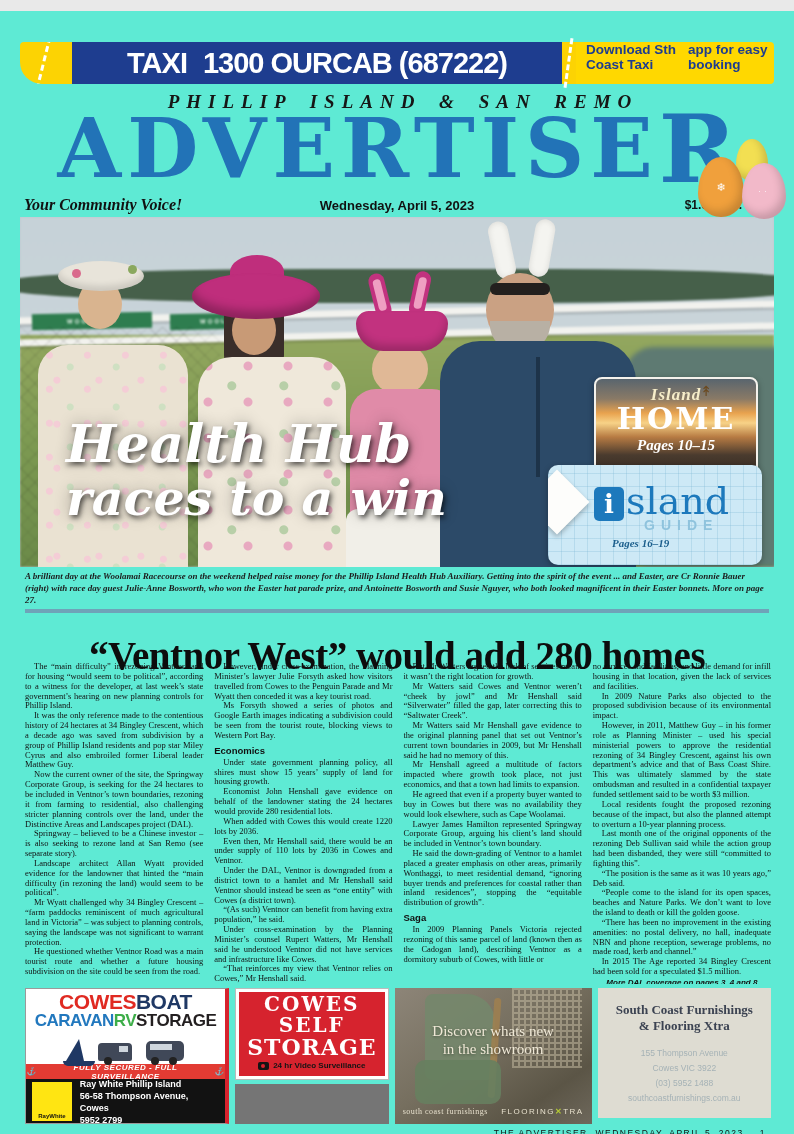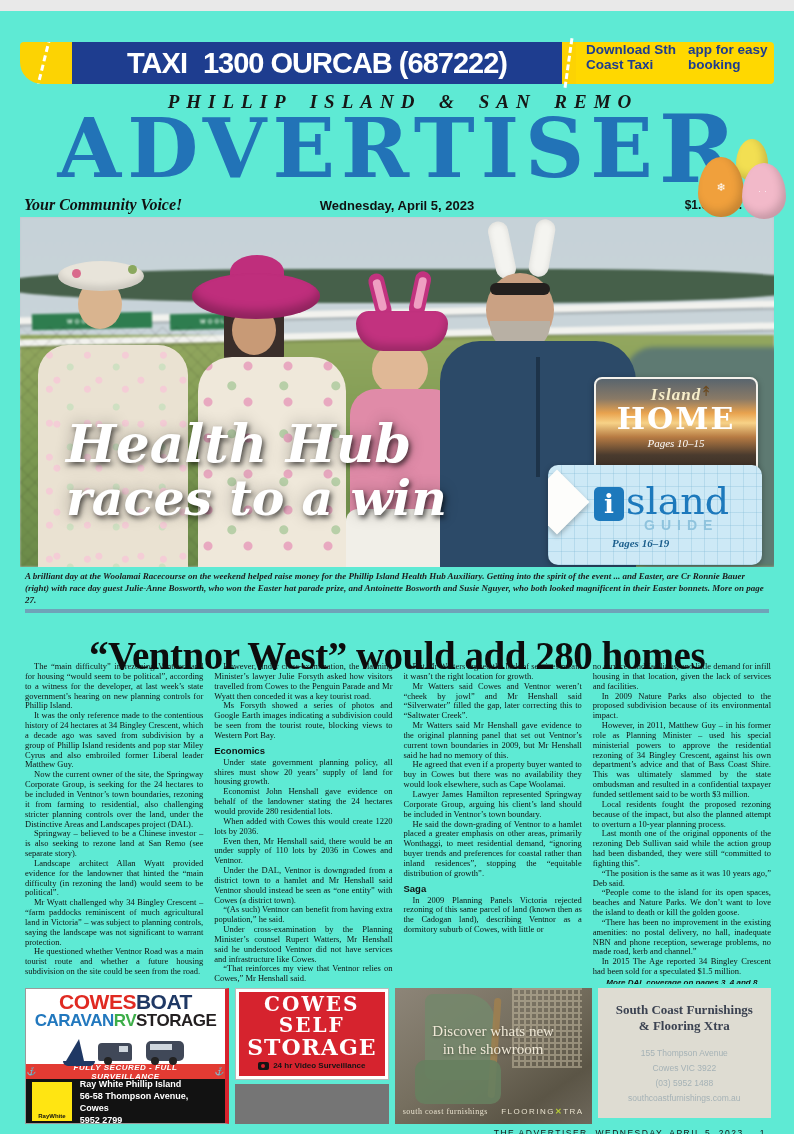--- a/index.html
+++ b/index.html
@@ -98,21 +98,21 @@
                  font-family:"DejaVu Serif",serif;text-shadow:2px 3px 5px rgba(0,0,0,.6),0 0 16px rgba(0,0,0,.3);}
   .hero-headline .l1{font-size:53px;line-height:56px;}
   .hero-headline .l2{font-size:49px;line-height:54px;}
 
   .home-promo{position:absolute;left:574px;top:160px;width:160px;height:100px;border-radius:8px;z-index:5;
               border:2px solid #f4f2ec;overflow:hidden;text-align:center;color:#fff;
               background:linear-gradient(180deg,#59656e 0%,#8a7a66 20%,#e8a24e 34%,#f7d287 44%,#b77b43 58%,#4a3b2e 76%,#2e2620 100%);
               box-shadow:0 2px 6px rgba(0,0,0,.35);}
   .home-script{font-style:italic;font-weight:bold;font-size:17px;color:#f6edc9;margin-top:6px;letter-spacing:1px;}
   .home-title{font-family:"DejaVu Serif",serif;font-weight:bold;font-size:30px;line-height:28px;letter-spacing:2px;}
-  .home-pages{font-style:italic;font-weight:normal;font-size:11px;margin-top:4px;}
+  .home-pages{font-style:italic;font-weight:bold;font-size:15px;margin-top:4px;}
   .home-arrow{position:absolute;right:44px;top:4px;color:#6b4a20;font-size:14px;}
 
   .guide-promo{position:absolute;left:528px;top:248px;width:214px;height:100px;border-radius:10px;z-index:6;
                background:repeating-linear-gradient(0deg,rgba(120,180,210,.28) 0 1px,transparent 1px 13px),
                           repeating-linear-gradient(90deg,rgba(120,180,210,.28) 0 1px,transparent 1px 13px),#cde9f6;
                box-shadow:0 2px 6px rgba(0,0,0,.3);overflow:hidden;}
   .guide-curl{position:absolute;left:-14px;top:14px;width:46px;height:46px;background:#fdfdfb;
               transform:rotate(45deg);box-shadow:2px 2px 5px rgba(0,0,0,.25);}
   .guide-row{position:absolute;left:46px;top:16px;display:flex;align-items:flex-start;}
   .guide-i{width:30px;height:34px;background:#1d79bc;color:#fff;border-radius:5px;font-family:"DejaVu Serif",serif;
@@ -305,33 +305,34 @@
         <p>Now the current owner of the site, the Springway Corporate Group, is seeking for the 24 hectares to be included in Ventnor’s town boundaries, rezoning it from farming to residential, also challenging stricter planning controls over the land, under the Distinctive Areas and Landscapes project (DAL).</p>
         <p>Springway – believed to be a Chinese investor – is also seeking to rezone land at San Remo (see separate story).</p>
         <p>Landscape architect Allan Wyatt provided evidence for the landowner that hinted the “main difficulty (in rezoning the land) would seem to be political”.</p>
         <p>Mr Wyatt challenged why 34 Bingley Crescent – “farm paddocks reminiscent of much agricultural land in Victoria” – was subject to planning controls, saying the landscape was not significant to warrant protection.</p>
         <p>He questioned whether Ventnor Road was a main tourist route and whether a future housing subdivision on the site could be seen from the road.</p>
       </div>
     <div class="col">
         <p>However, under cross-examination, the Planning Minister’s lawyer Julie Forsyth asked how visitors travelled from Cowes to the Penguin Parade and Mr Wyatt then conceded it was a key tourist road.</p>
         <p>Ms Forsyth showed a series of photos and Google Earth images indicating a subdivision could be seen from the tourist route, blocking views to Western Port Bay.</p>
         <h3 class="subhead">Economics</h3>
-        <p>Under state government planning policy, all shires must show 20 years’ supply of land for housing growth.</p>
+        <p>Under state government planning policy, all shires must show 15 years’ supply of land for housing growth.</p>
         <p>Economist John Henshall gave evidence on behalf of the landowner stating the 24 hectares would provide 280 residential lots.</p>
         <p>When added with Cowes this would create 1220 lots by 2036.</p>
         <p>Even then, Mr Henshall said, there would be an under supply of 110 lots by 2036 in Cowes and Ventnor.</p>
         <p>Under the DAL, Ventnor is downgraded from a district town to a hamlet and Mr Henshall said Ventnor should instead be seen as “one entity” with Cowes (a district town).</p>
         <p>“(As such) Ventnor can benefit from having extra population,” he said.</p>
         <p>Under cross-examination by the Planning Minister’s counsel Rupert Watters, Mr Henshall said he understood Ventnor did not have services and infrastructure like Cowes.</p>
         <p>“That reinforces my view that Ventnor relies on Cowes,” Mr Henshall said.</p>
       </div>
     <div class="col">
         <p>But Mr Watters argued the lack of services meant it wasn’t the right location for growth.</p>
         <p>Mr Watters said Cowes and Ventnor weren’t “cheek by jowl” and Mr Henshall said “Silverwater” filled the gap, later correcting this to “Saltwater Creek”.</p>
         <p>Mr Watters said Mr Henshall gave evidence to the original planning panel that set out Ventnor’s current town boundaries in 2009, but Mr Henshall said he had no memory of this.</p>
+        <p>Mr Henshall agreed a multitude of factors impacted where growth took place, not just economics, and that a town had limits to expansion.</p>
         <p>He agreed that even if a property buyer wanted to buy in Cowes but there was no availability they would look elsewhere, such as Cape Woolamai.</p>
         <p>Lawyer James Hamilton represented Springway Corporate Group, arguing his client’s land should be included in Ventnor’s town boundary.</p>
         <p>He said the down-grading of Ventnor to a hamlet placed a greater emphasis on other areas, primarily Wonthaggi, to meet residential demand, “ignoring buyer trends and preferences for coastal rather than inland residences”, stopping the “equitable distribution of growth”.</p>
         <h3 class="subhead">Saga</h3>
         <p>In 2009 Planning Panels Victoria rejected rezoning of this same parcel of land (known then as the Cadogan land), describing Ventnor as a dormitory suburb of Cowes, with little or</p>
       </div>
     <div class="col">
         <p class="noindent">no services and facilities, and little demand for infill housing in that location, given the lack of services and facilities.</p>
         <p>In 2009 Nature Parks also objected to the proposed subdivision because of its environmental impact.</p>
         <p>However, in 2011, Matthew Guy – in his former role as Planning Minister – used his special ministerial powers to approve the residential rezoning of 34 Bingley Crescent, against his own department’s advice and that of Bass Coast Shire. This was ultimately slammed by the state ombudsman and resulted in a confidential taxpayer funded settlement said to be worth $3 million.</p>

